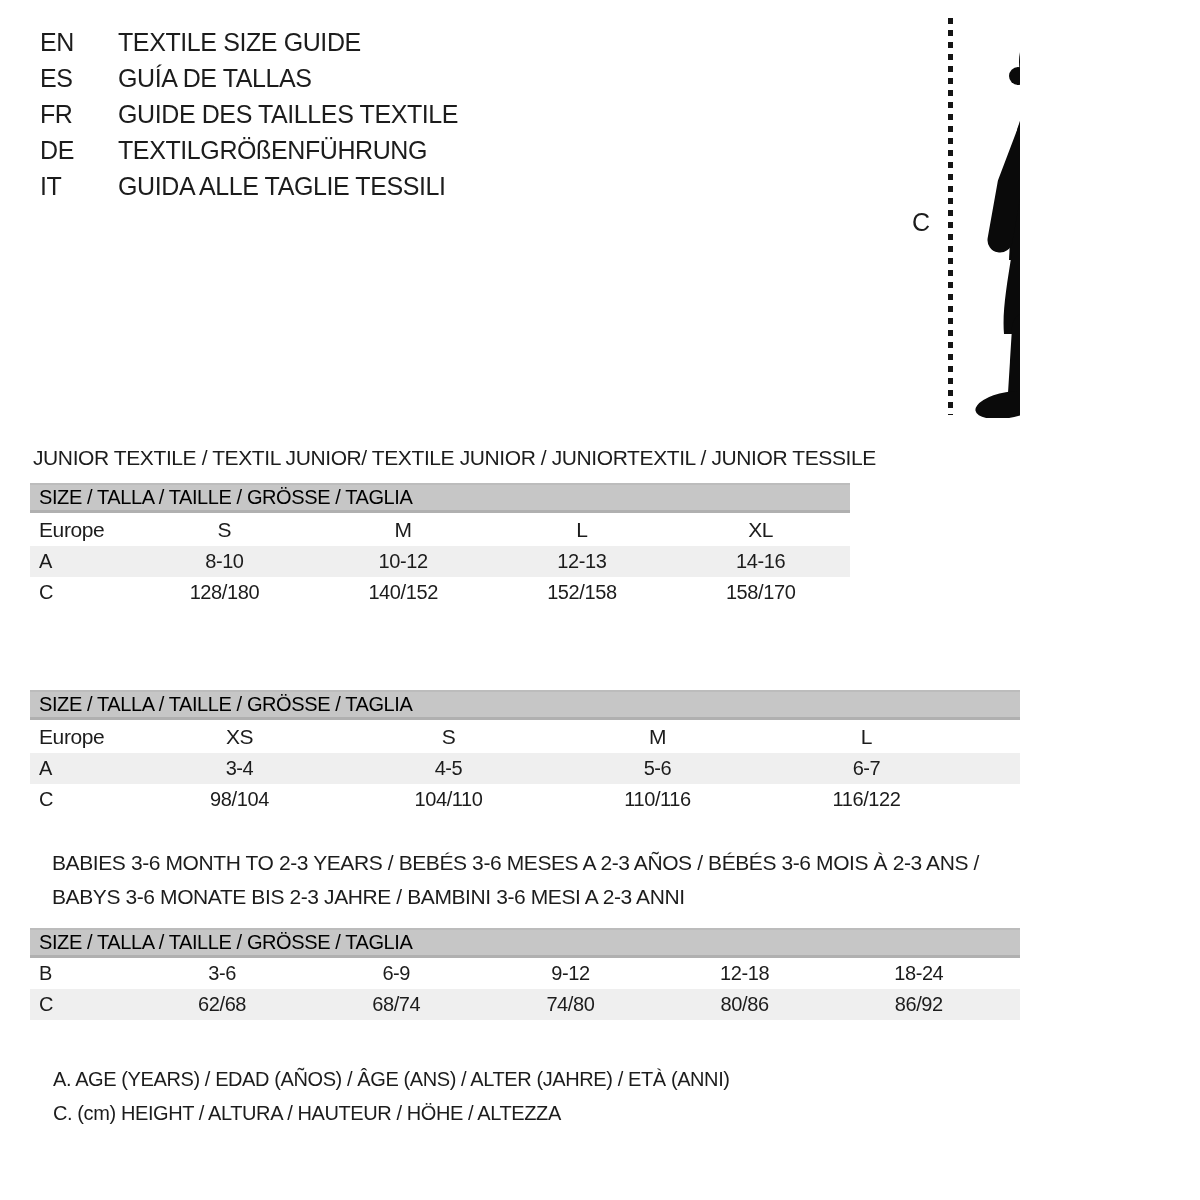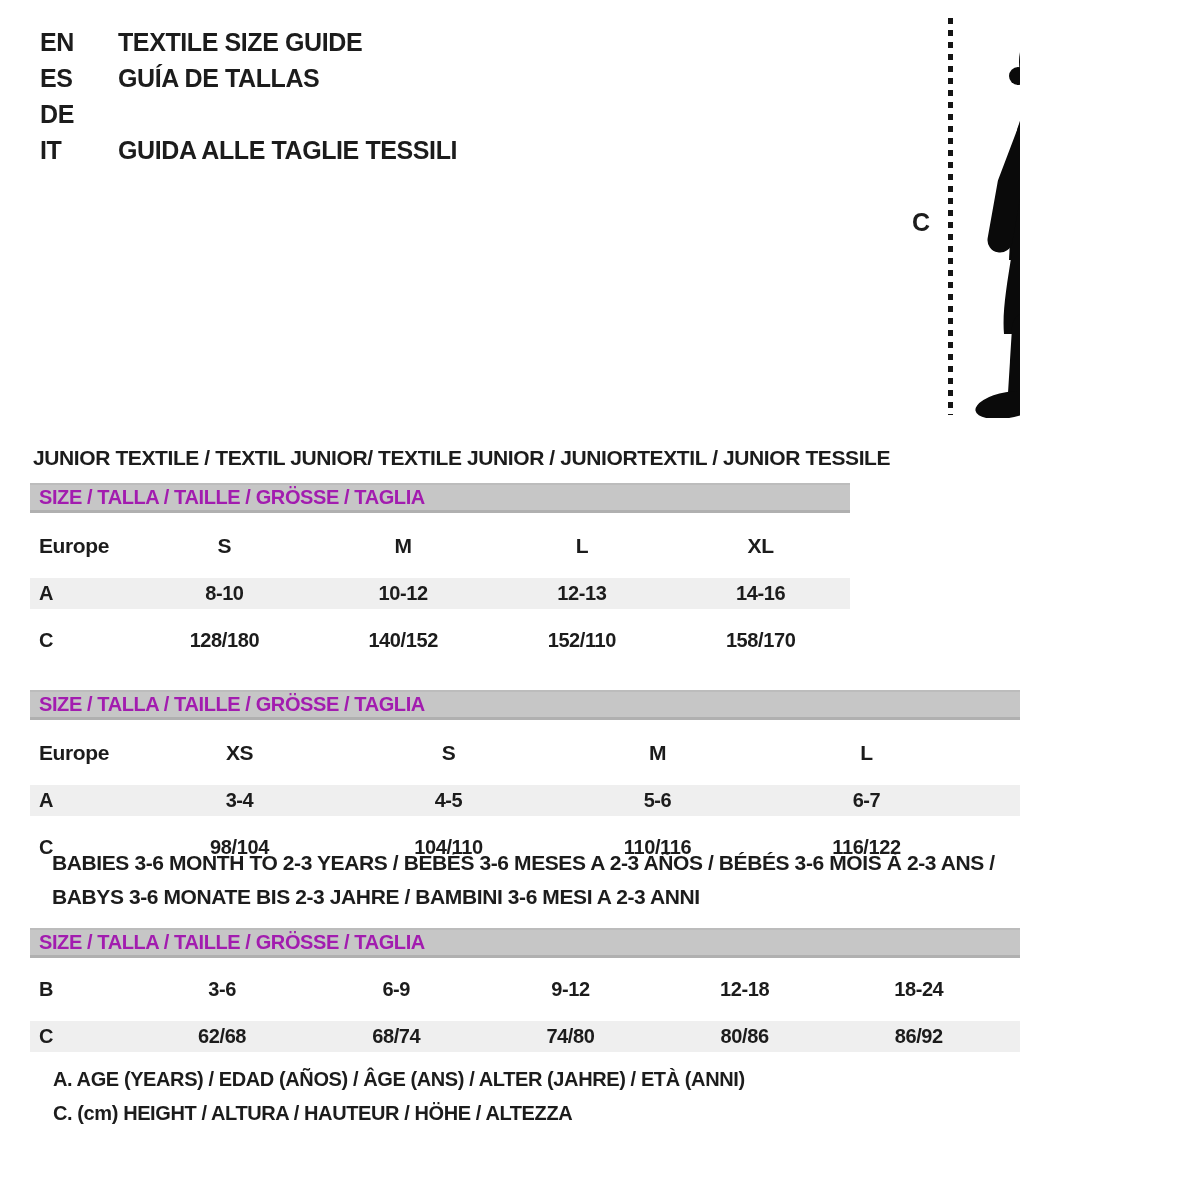--- a/index.html
+++ b/index.html
@@ -1,18 +1,18 @@
 <!DOCTYPE html>
 <html><head>
 <meta charset="utf-8">
 <style>
   html,body{margin:0;padding:0;background:#fff;}
   .page{
     position:relative;width:1020px;height:1200px;background:#ffffff;overflow:hidden;
-    font-family:"Liberation Sans","DejaVu Sans",sans-serif;font-weight:700;color:#1c1c1c;
+    font-family:"Liberation Sans","DejaVu Sans",sans-serif;font-weight:400;color:#1c1c1c;
     letter-spacing:-0.4px;
   }
   
   .langs{position:absolute;left:40px;top:24px;}
   .lang-row{display:flex;height:36px;align-items:center;font-size:25px;}
   .lang-code{width:78px;}
   .lang-title{white-space:nowrap;text-align:center;}
   
   .measure-line{
     position:absolute;left:948px;top:18px;width:5px;height:397px;
@@ -21,23 +21,23 @@
   .height-label{position:absolute;left:912px;top:208px;font-size:25px;}
   .figure-svg{position:absolute;left:966px;top:14px;}
   
   .section-heading{position:absolute;font-size:21px;white-space:nowrap;}
   .heading-sub{font-size:13px;vertical-align:-3px;letter-spacing:-0.2px;}
   .multiline-heading{line-height:34px;}
   
   .stable{position:absolute;}
   .size-bar{
     height:25px;background:#c6c6c6;border-top:2px solid #bcbcbc;border-bottom:3px solid #b0b0b0;
-    display:flex;align-items:center;padding-left:9px;font-size:20px;color:#a21caf;
+    display:flex;align-items:center;padding-left:9px;font-size:20px;color:#000000;
   }
-  .trow{display:flex;align-items:center;height:31px;font-size:20px;margin-top:16px;}
+  .trow{display:flex;align-items:center;height:31px;font-size:20px;}
   .trow.head-row{height:33px;font-size:21px;}
   .trow .c0{width:105px;padding-left:9px;box-sizing:border-box;}
   .trow .cell{flex:1;text-align:center;}
   .alt{background:#efefef;}
   
   .footnotes{position:absolute;left:40px;top:1062px;font-size:20px;line-height:34px;}
   .footnote{white-space:nowrap;margin-left:13px;}
 </style>
 </head>
 <body>
@@ -47,21 +47,26 @@
   <div class="langs">
     <div class="lang-row">
       <span class="lang-code">EN</span>
       <span class="lang-title">TEXTILE SIZE GUIDE</span>
     </div>
     <div class="lang-row">
       <span class="lang-code">ES</span>
       <span class="lang-title">GUÍA DE TALLAS</span>
     </div>
     <div class="lang-row">
+      <span class="lang-code">FR</span>
+      <span class="lang-title">GUIDE DES TAILLES TEXTILE</span>
+    </div>
+    <div class="lang-row">
       <span class="lang-code">DE</span>
+      <span class="lang-title">TEXTILGRÖßENFÜHRUNG</span>
     </div>
     <div class="lang-row">
       <span class="lang-code">IT</span>
       <span class="lang-title">GUIDA ALLE TAGLIE TESSILI</span>
     </div>
   </div>
 
   <div class="measure-line"></div>
   <div class="height-label">C</div>
   <svg class="figure-svg" width="174" height="404" viewBox="0 0 174 404" xmlns="http://www.w3.org/2000/svg">
@@ -96,21 +101,21 @@
       <span class="c0">A</span>
       <span class="cell">8-10</span>
       <span class="cell">10-12</span>
       <span class="cell">12-13</span>
       <span class="cell">14-16</span>
     </div>
     <div class="trow">
       <span class="c0">C</span>
       <span class="cell">128/180</span>
       <span class="cell">140/152</span>
-      <span class="cell">152/110</span>
+      <span class="cell">152/158</span>
       <span class="cell">158/170</span>
     </div>
   </div>
 
   <div class="stable" style="left:30px;top:690px;width:1150px;">
     <div class="size-bar">
       <span>SIZE / TALLA / TAILLE / GRÖSSE / TAGLIA</span>
     </div>
     <div class="trow head-row">
       <span class="c0">Europe</span>

